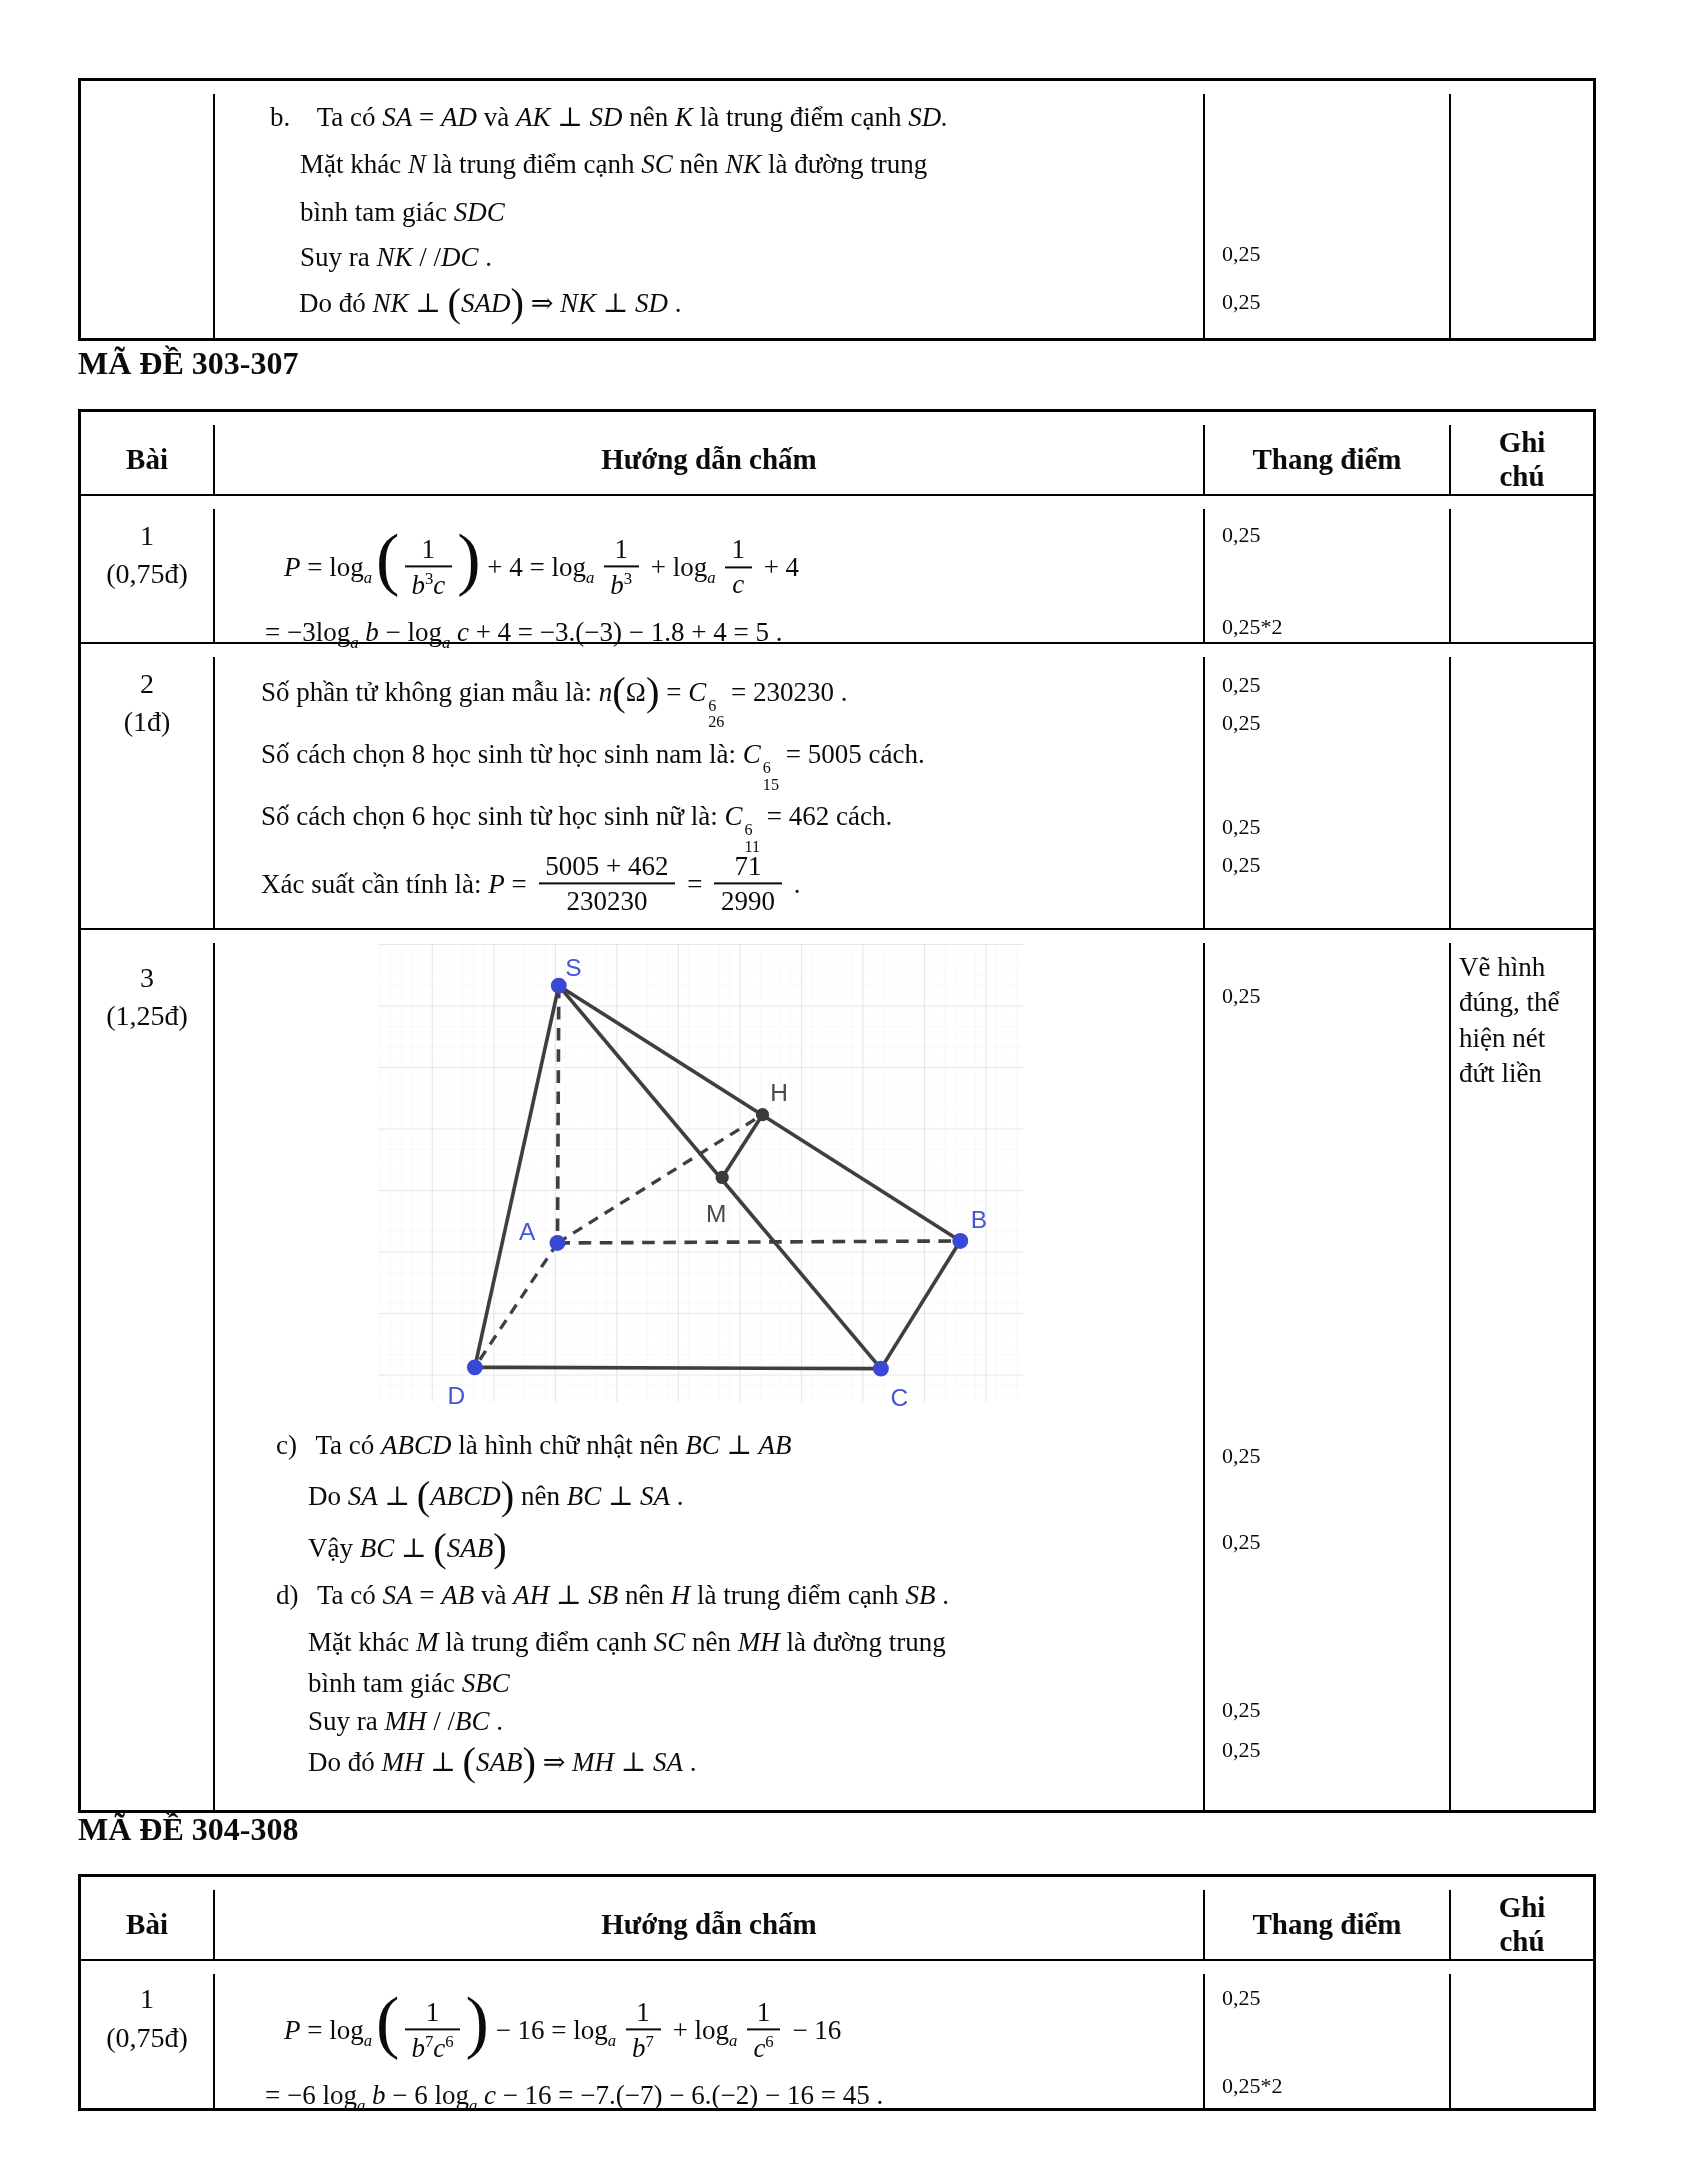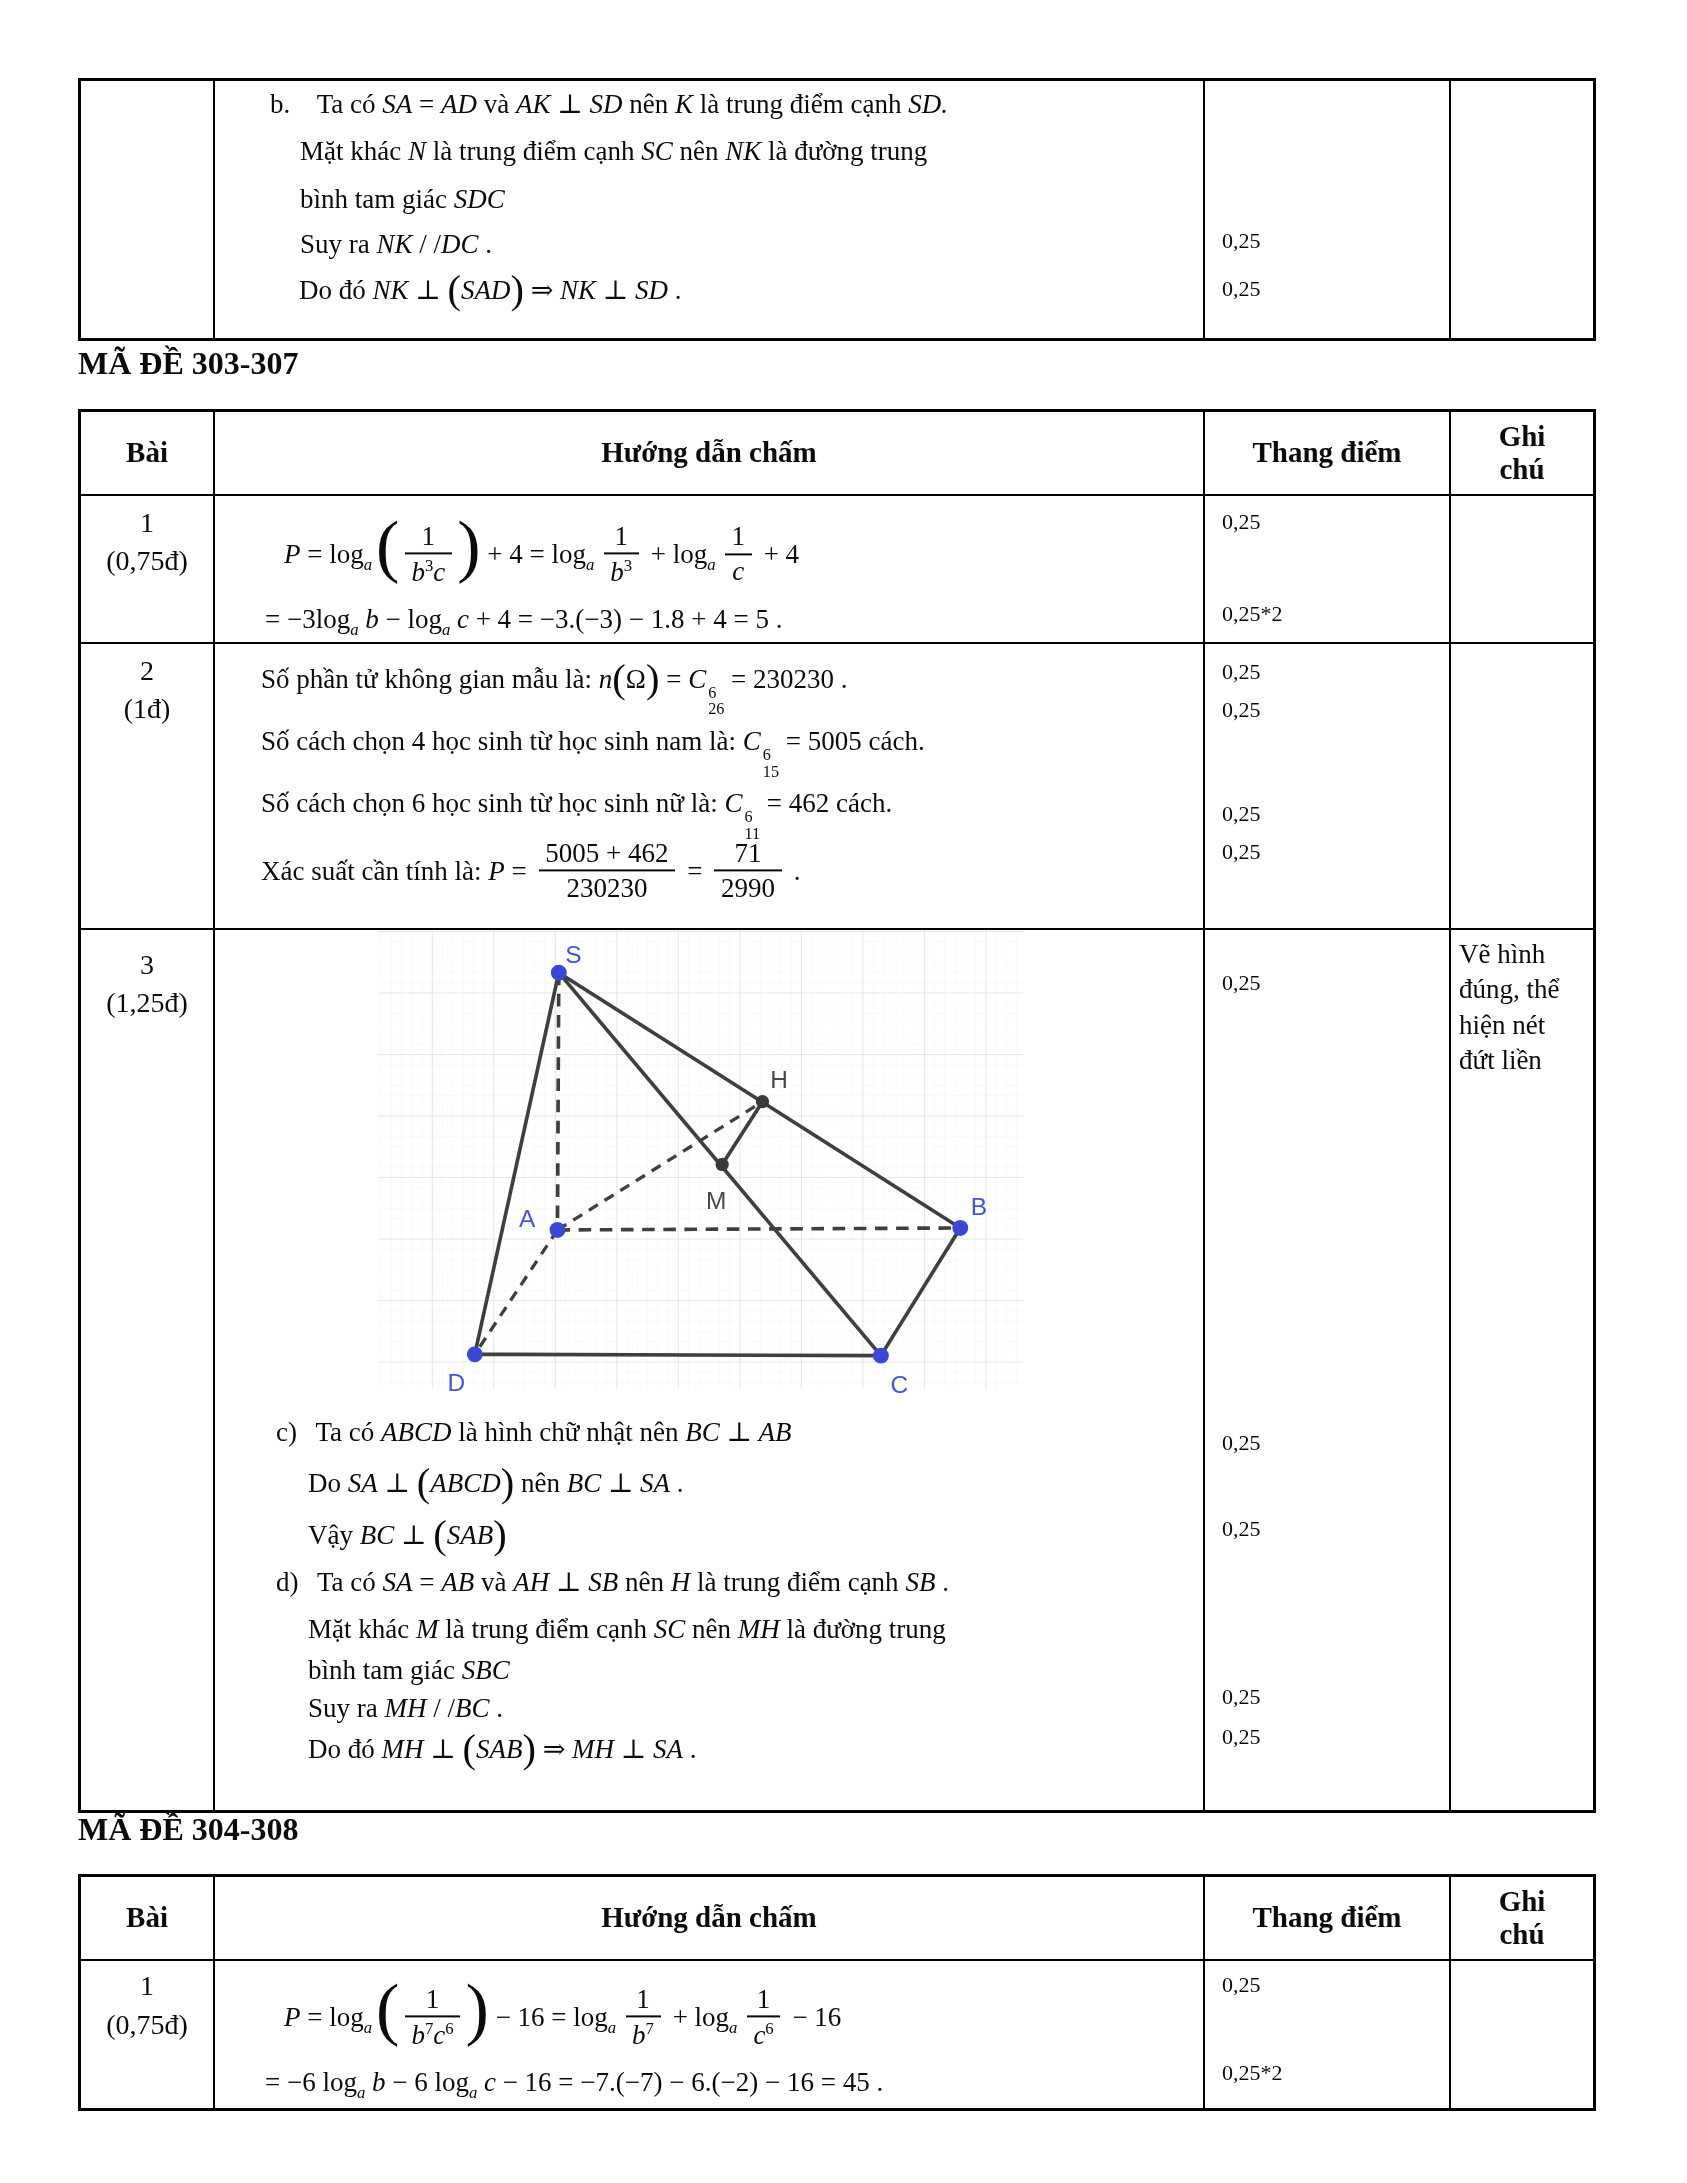--- a/index.html
+++ b/index.html
@@ -4,21 +4,21 @@
 <style>
   html,body{margin:0;padding:0;background:#ffffff;}
   body{width:1687px;height:2183px;overflow:hidden;
        font-family:"Liberation Serif","DejaVu Serif",serif;color:#0b0b0b;}
   .page{position:relative;width:1687px;height:2183px;background:#fff;}
 
   
   .tbl{position:absolute;left:78px;display:grid;
        grid-template-columns:134px 990px 246px 142px;
        border:3.3px solid #000;background:#fff;}
-  .c{position:relative;border-right:2.6px solid #000;}
+  .c{position:relative;border-right:2.6px solid #000;margin-top:13px;}
   .c.last{border-right:none;}
   .rb{border-bottom:2.6px solid #000;}
 
   .t-top{top:78px;grid-template-rows:257px;}
   .t-main{top:409px;grid-template-rows:84px 148px 286px 880px;}
   .t-bot{top:1874px;grid-template-rows:84px 147px;}
 
   .hc{display:flex;align-items:center;justify-content:center;
       font-weight:bold;font-size:29px;text-align:center;line-height:1.15;}
   .hc .wrapnarrow{display:block;max-width:79px;}
@@ -102,21 +102,21 @@
       <div class="score" style="top:105px">0,25*2</div>
     </div>
     <div class="c rb last"></div>
 
     <div class="c rb numcell">
       <div class="n1" style="top:10.6px">2</div>
       <div class="n2" style="top:49px">(1đ)</div>
     </div>
     <div class="c rb">
       <div class="ln" style="left:46px;top:18.5px"><span class="mt">Số phần tử không gian mẫu là: </span><span class="mi">n</span><span class="pp">(</span><span class="mt">Ω</span><span class="pp">)</span><span class="mt"> = </span><span class="mi">C</span><span class="ss"><span>6</span><span>26</span></span><span class="mt"> = 230230 .</span></div>
-      <div class="ln" style="left:46px;top:81px"><span class="mt">Số cách chọn 4 học sinh từ học sinh nam là: </span><span class="mi">C</span><span class="ss"><span>6</span><span>15</span></span><span class="mt"> = 5005 cách.</span></div>
+      <div class="ln" style="left:46px;top:81px"><span class="mt">Số cách chọn 8 học sinh từ học sinh nam là: </span><span class="mi">C</span><span class="ss"><span>6</span><span>15</span></span><span class="mt"> = 5005 cách.</span></div>
       <div class="ln" style="left:46px;top:143px"><span class="mt">Số cách chọn 6 học sinh từ học sinh nữ là: </span><span class="mi">C</span><span class="ss"><span>6</span><span>11</span></span><span class="mt"> = 462 cách.</span></div>
       <div class="ln" style="left:46px;top:198px"><span class="mt">Xác suất cần tính là: </span><span class="mi">P</span><span class="mt"> = </span><span class="frac"><span class="fn"><span class="mt">5005 + 462</span></span><span class="fd"><span class="mt">230230</span></span></span><span class="mt"> = </span><span class="frac"><span class="fn"><span class="mt">71</span></span><span class="fd"><span class="mt">2990</span></span></span><span class="mt"> .</span></div>
     </div>
     <div class="c rb">
       <div class="score" style="top:14.6px">0,25</div>
       <div class="score" style="top:53px">0,25</div>
       <div class="score" style="top:157px">0,25</div>
       <div class="score" style="top:195px">0,25</div>
     </div>
     <div class="c rb last"></div>

